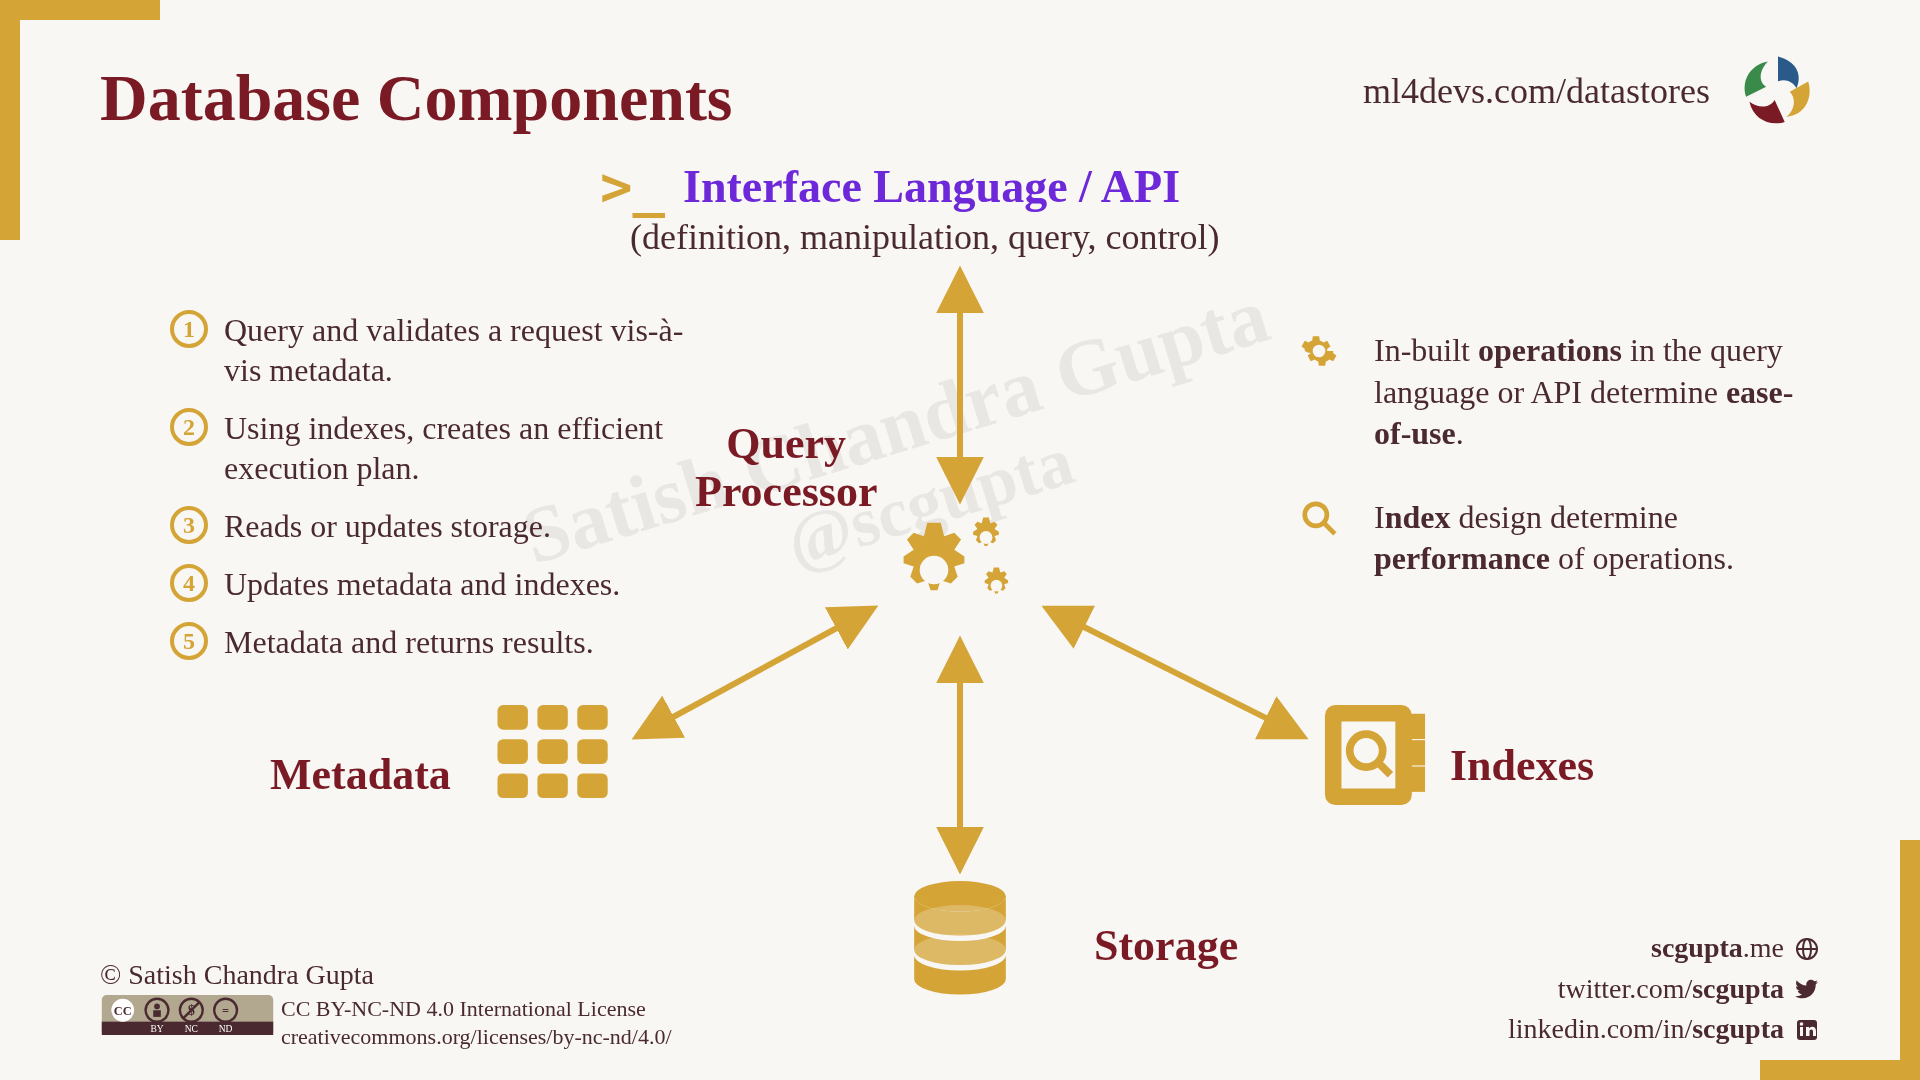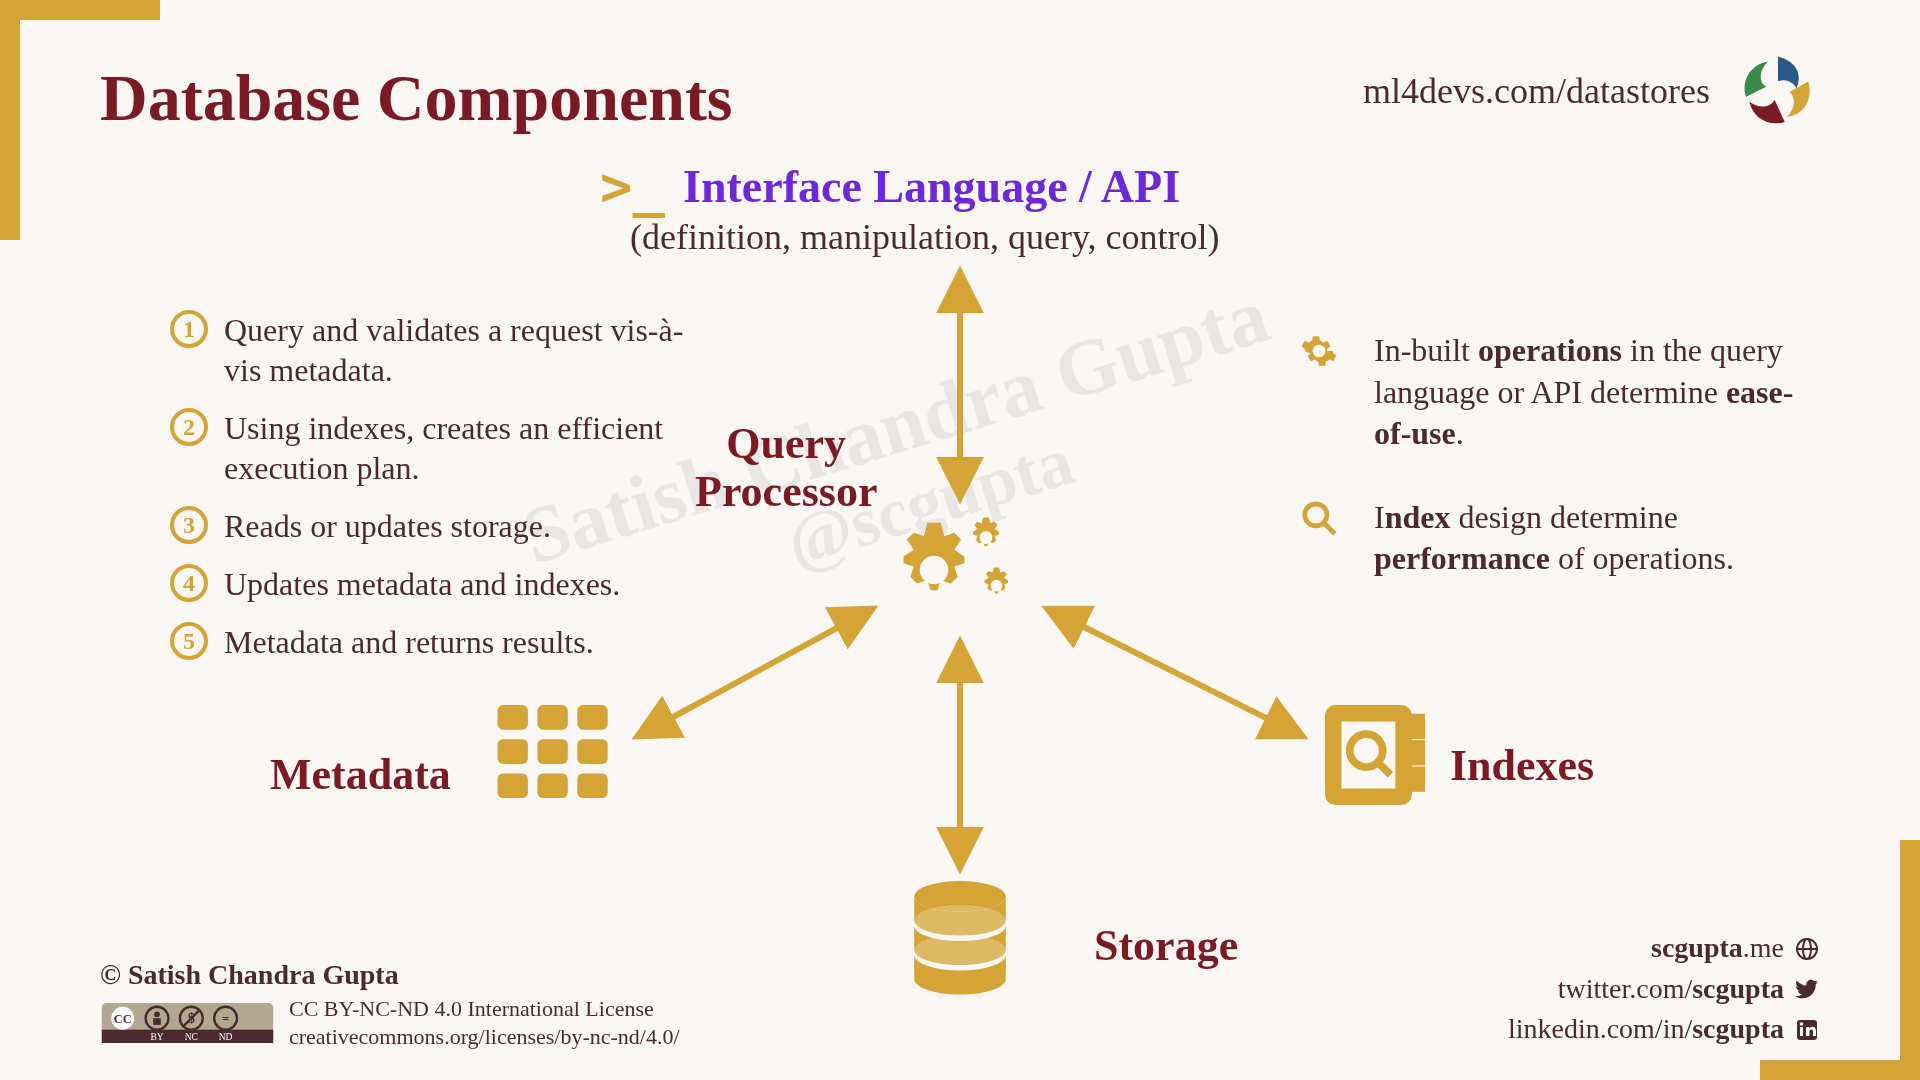--- a/index.html
+++ b/index.html
@@ -157,22 +157,22 @@
 .icon-storage { position:absolute; top:880px; left:905px; }
 .icon-indexes { position:absolute; top:700px; left:1320px; }
 
 
 .footer-left {
   position:absolute;
   bottom:30px; left:100px;
   font-size:28px;
   color:#4a2a30;
 }
-.footer-left .copyright { margin-bottom:4px;font-weight:bold; }
-.footer-left .cc-row { display:flex; align-items:flex-end; gap:14px; }
+.footer-left .copyright { margin-bottom:4px; }
+.footer-left .cc-row { display:flex; align-items:flex-start; gap:6px; }
 .footer-left .cc-text { font-size:22px; line-height:1.25; }
 
 .footer-right {
   position:absolute;
   bottom:30px; right:100px;
   text-align:right;
   font-size:28px;
   color:#4a2a30;
   line-height:1.45;
 }

